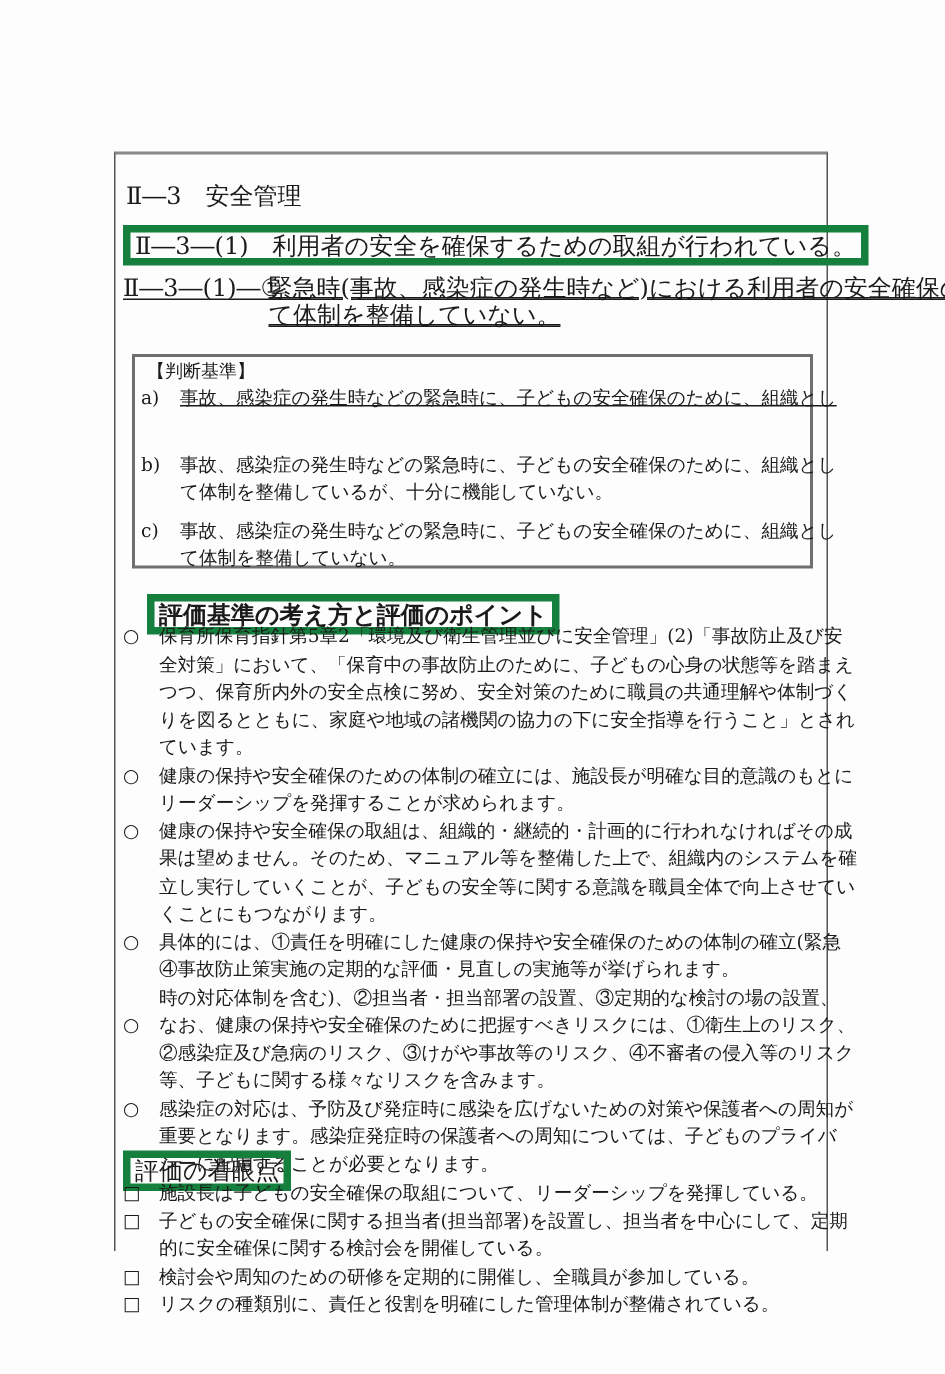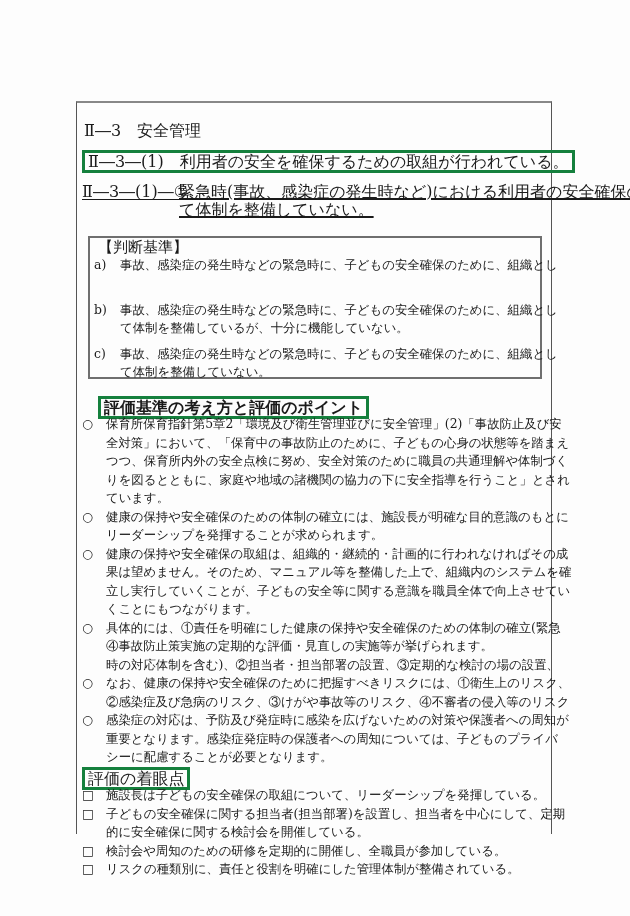--- a/index.html
+++ b/index.html
@@ -8,34 +8,34 @@
     font-family: "DejaVu Serif", "Liberation Serif", serif; color: #1a1a1a;
   }
   .frame {
     position: absolute; left: 76px; top: 101px; width: 476px; height: 733px;
     border-left: 1px solid #555; border-right: 1px solid #555; border-top: 2px solid #888;
     box-sizing: border-box;
   }
   .abs { position: absolute; white-space: nowrap; font-size: 16px; line-height: 18.5px; }
   .section-title { left: 84px; top: 122px; }
   .boxed {
-    border: 3px solid #15803d; padding: 0 3px; display: inline-block; line-height: 17px;
+    border: 5px solid #15803d; padding: 0 3px; display: inline-block; line-height: 17px;
   }
   .sub-title { left: 82px; top: 150px; }
   .item-title { left: 82px; top: 183px; line-height: 18px; text-decoration: underline; }
   .item-title .code { display: inline-block; width: 97px; text-decoration: underline; text-underline-offset: 2px; }
   .item-title .t1 { text-decoration: underline; text-underline-offset: 2px; }
   .item-title .t2 { display: block; padding-left: 97px; }
   .item-title .t2 span { text-decoration: underline; text-underline-offset: 2px; }
 
   .criteria {
     position: absolute; left: 88px; top: 236px; width: 454px; height: 143px;
     border: 2px solid #6f6f6f; box-sizing: border-box;
   }
-  .criteria .hdr { position: absolute; left: 8px; top: 1px; font-size: 15px; line-height: 17px; white-space: nowrap; }
+  .criteria .hdr { position: absolute; left: 8px; top: 1px; font-size: 12px; line-height: 17px; white-space: nowrap; }
   .crit-item { position: absolute; left: 4px; font-size: 12.4px; line-height: 18px; white-space: nowrap; }
   .crit-item .lbl { display: inline-block; width: 26px; }
   .crit-item .cont { display: block; padding-left: 26px; }
 
   .sec-label { left: 98px; top: 396px; font-weight: bold; }
   .bullets { position: absolute; left: 80px; width: 470px; font-size: 12.4px; line-height: 18.5px; }
   .bullet { position: relative; padding-left: 26px; white-space: nowrap; }
   .bullet .mark { position: absolute; left: 2px; top: 0; }
   .bullet .line { display: block; }
 
@@ -53,21 +53,21 @@
   <span class="boxed">Ⅱ―3―(1)　利用者の安全を確保するための取組が行われている。</span>
 </div>
 
 <div class="abs item-title">
   <span class="code">Ⅱ―3―(1)―①</span><span class="t1">緊急時(事故、感染症の発生時など)における利用者の安全確保のた</span>
   <span class="t2"><span>て体制を整備していない。</span></span>
 </div>
 
 <div class="criteria">
   <div class="hdr">【判断基準】</div>
-  <div class="crit-item" style="top:18px;">
+  <div class="crit-item" style="top:18px;text-decoration:underline;">
     <span class="lbl">a)</span><span>事故、感染症の発生時などの緊急時に、子どもの安全確保のために、組織とし</span>
   </div>
   <div class="crit-item" style="top:63px;">
     <span class="lbl">b)</span><span>事故、感染症の発生時などの緊急時に、子どもの安全確保のために、組織とし</span>
     <span class="cont">て体制を整備しているが、十分に機能していない。</span>
   </div>
   <div class="crit-item" style="top:107px;">
     <span class="lbl">c)</span><span>事故、感染症の発生時などの緊急時に、子どもの安全確保のために、組織とし</span>
     <span class="cont">て体制を整備していない。</span>
   </div>
@@ -101,20 +101,21 @@
   <div class="bullet">
     <span class="mark">○</span>
     <span class="line">具体的には、①責任を明確にした健康の保持や安全確保のための体制の確立(緊急</span>
     <span class="line">④事故防止策実施の定期的な評価・見直しの実施等が挙げられます。</span>
     <span class="line">時の対応体制を含む)、②担当者・担当部署の設置、③定期的な検討の場の設置、</span>
   </div>
   <div class="bullet">
     <span class="mark">○</span>
     <span class="line">なお、健康の保持や安全確保のために把握すべきリスクには、①衛生上のリスク、</span>
     <span class="line">②感染症及び急病のリスク、③けがや事故等のリスク、④不審者の侵入等のリスク</span>
+    <span class="line">等、子どもに関する様々なリスクを含みます。</span>
   </div>
   <div class="bullet">
     <span class="mark">○</span>
     <span class="line">感染症の対応は、予防及び発症時に感染を広げないための対策や保護者への周知が</span>
     <span class="line">重要となります。感染症発症時の保護者への周知については、子どものプライバ</span>
     <span class="line">シーに配慮することが必要となります。</span>
   </div>
 </div>
 
 <div class="abs sec-label2">

